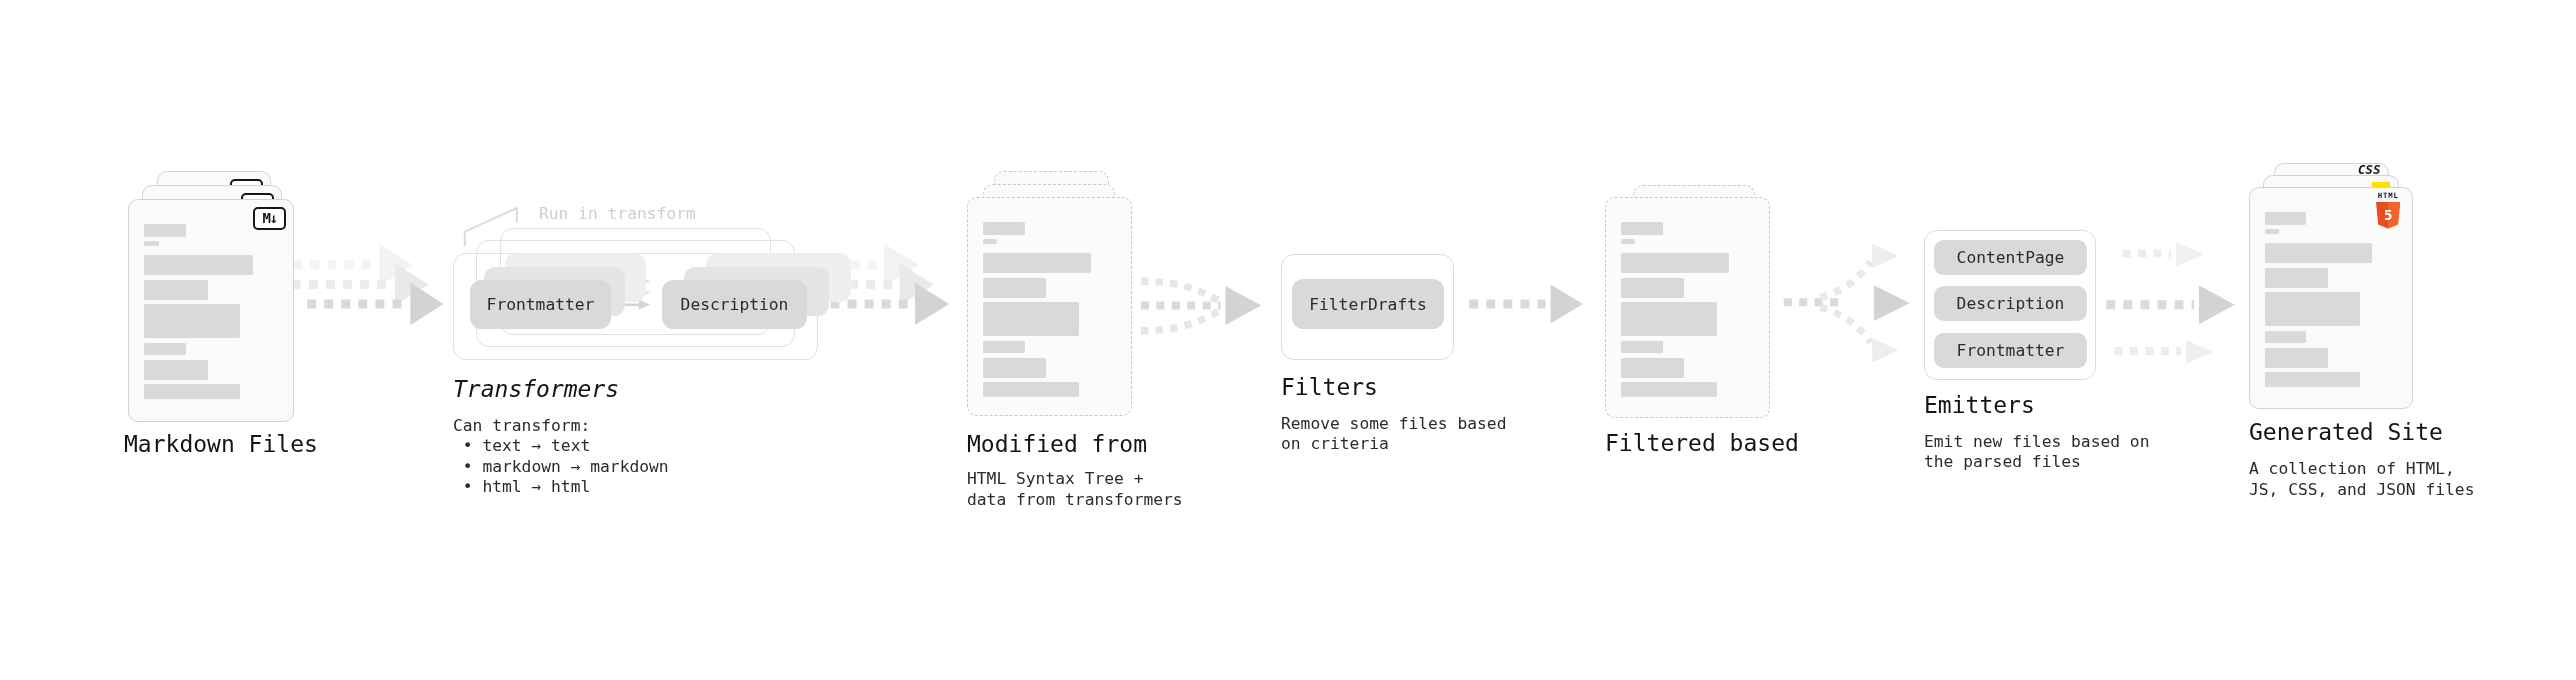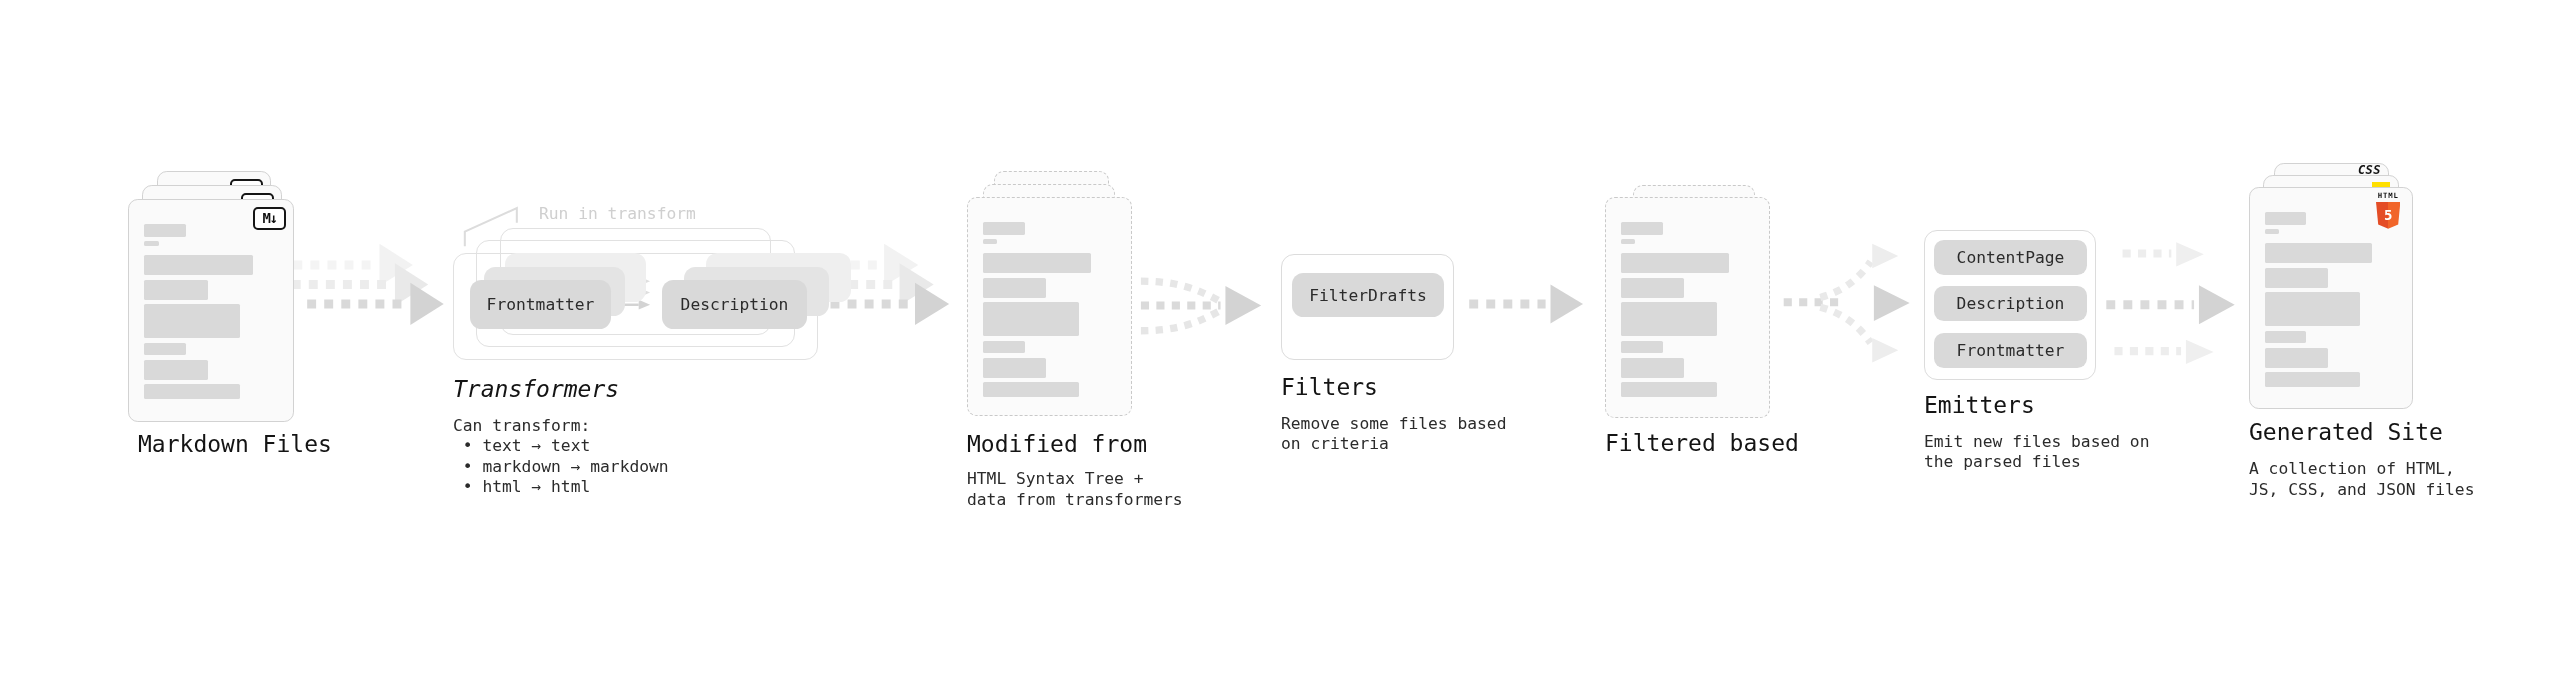--- a/index.html
+++ b/index.html
@@ -128,21 +128,21 @@
           <div class="bar" style="top: 23.6px; height: 13px; width: 31%;"></div>
           <div class="bar" style="top: 41px; height: 4.9px; width: 11%;"></div>
           <div class="bar" style="top: 55px; height: 19.5px; width: 80%;"></div>
           <div class="bar" style="top: 80px; height: 19.5px; width: 47%;"></div>
           <div class="bar" style="top: 104px; height: 34px; width: 71%;"></div>
           <div class="bar" style="top: 143px; height: 12.2px; width: 31%;"></div>
           <div class="bar" style="top: 160px; height: 19.5px; width: 47%;"></div>
           <div class="bar" style="top: 184px; height: 14.6px; width: 71%;"></div>
         </div>
     </div>
-    <div class="sec-title" style="left:138px;top:432px;">Markdown Files</div>
+    <div class="sec-title" style="left:124px;top:432px;">Markdown Files</div>
   </div>
 
   <div>
     <div class="frame" style="left:500px;top:228px;width:271px;height:107px;"></div>
     <div class="frame" style="left:476px;top:240px;width:319px;height:107px;"></div>
     <div class="frame" style="left:453px;top:253px;width:365px;height:107px;"></div>
 
     <div class="ghost g2" style="left:505px;top:253px;width:141px;height:49px;"></div>
     <div class="ghost g1" style="left:484px;top:267px;width:141px;height:49px;"></div>
     <div class="pill" style="left:470px;top:280px;width:141px;height:49px;">Frontmatter</div>
@@ -174,21 +174,21 @@
           <div class="bar" style="top: 184px; height: 14.6px; width: 71%;"></div>
         </div>
     </div>
     <div class="sec-title" style="left:967px;top:432px;">Modified from</div>
     <div class="sec-desc" style="left:967px;top:468px;line-height:21px;">HTML Syntax Tree +
 data from transformers</div>
   </div>
 
   <div>
     <div class="frame filled" style="left:1281px;top:254px;width:173px;height:106px;"></div>
-    <div class="pill" style="left:1292px;top:273px;width:152px;height:44px;">FilterDrafts</div>
+    <div class="pill" style="left:1292px;top:279px;width:152px;height:50px;">FilterDrafts</div>
     <div class="sec-title" style="left:1281px;top:375px;">Filters</div>
     <div class="sec-desc" style="left:1281px;top:414px;">Remove some files based
 on criteria</div>
   </div>
 
   <div>
     <div class="doc-card dashed" style="left:1633px;top:185px;width:122px;height:57px;"></div>
     <div class="doc-card dashed" style="left:1605px;top:197px;width:165px;height:221px;">
       <div class="doc-bars">
           <div class="bar" style="top: 23.6px; height: 13px; width: 31%;"></div>

